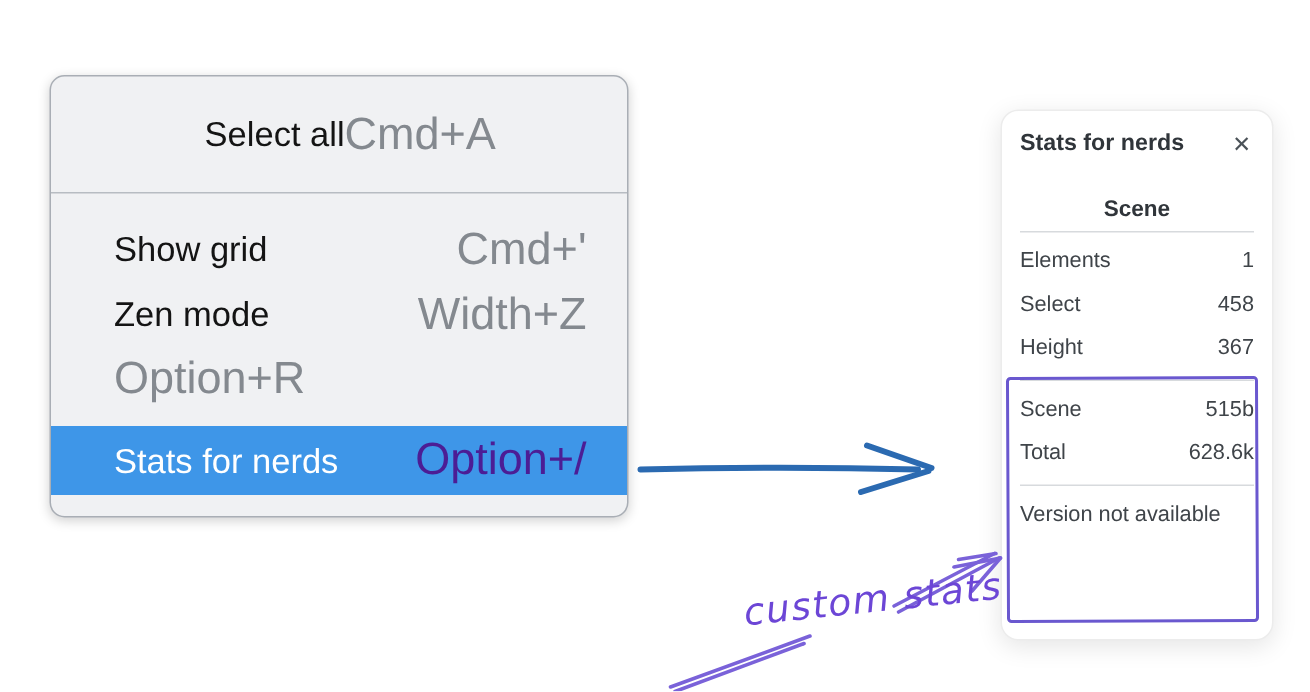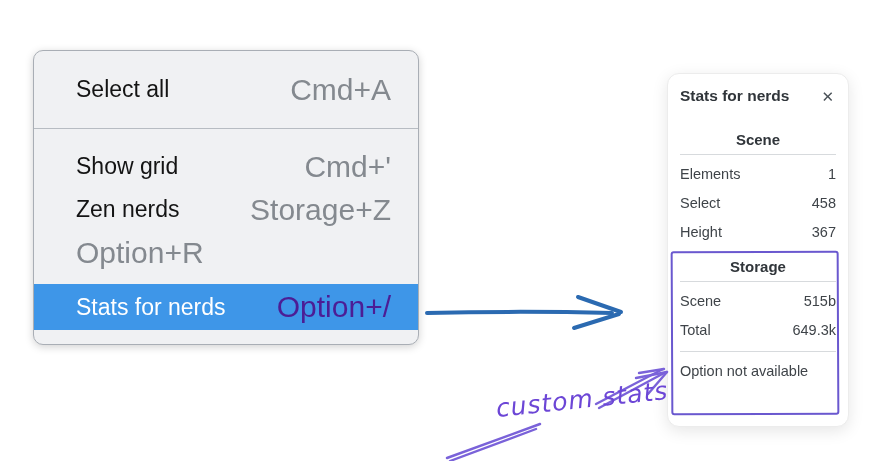--- a/index.html
+++ b/index.html
@@ -14,21 +14,21 @@
     background:#f0f1f3; border:1px solid #a9aeb5; border-radius:10px;
     box-shadow:0 2px 8px rgba(0,0,0,0.18);
     box-sizing:border-box; overflow:hidden;
     display:flex; flex-direction:column;
   }
   .menu-row {
     display:flex; justify-content:space-between; align-items:center;
     padding:0 27px 0 42px; font-size:23px; color:#141414;
     flex:0 0 auto; cursor:default;
   }
-  .menu-row.first { height:77px; }
+  .menu-row.first { height:77px;justify-content:center; }
   .menu-row.mid { height:43px; }
   .menu-row.hl {
     height:46px; background:#3e96e8; color:#ffffff;
   }
   .menu-shortcut { color:#84898f; font-size:30px; }
   .menu-row.hl .menu-shortcut { color:#4c1d95; }
   .menu-divider { height:1px; background:#b7bcc2; flex:0 0 auto; }
   .menu-gap-a { height:16px; flex:0 0 auto; }
   .menu-gap-b { height:10px; flex:0 0 auto; }
 
@@ -88,22 +88,22 @@
       <span>Select all</span>
       <span class="menu-shortcut">Cmd+A</span>
     </div>
     <div class="menu-divider"></div>
     <div class="menu-gap-a"></div>
     <div class="menu-row mid">
       <span>Show grid</span>
       <span class="menu-shortcut">Cmd+'</span>
     </div>
     <div class="menu-row mid">
-      <span>Zen nerds</span>
-      <span class="menu-shortcut">Storage+Z</span>
+      <span>Zen mode</span>
+      <span class="menu-shortcut">Width+Z</span>
     </div>
     <div class="menu-row mid">
       <span class="menu-shortcut">Option+R</span>
     </div>
     <div class="menu-gap-b"></div>
     <div class="menu-row hl">
       <span>Stats for nerds</span>
       <span class="menu-shortcut">Option+/</span>
     </div>
   </div>
@@ -122,33 +122,32 @@
     </div>
     <div class="stat-row">
       <span>Select</span>
       <span>458</span>
     </div>
     <div class="stat-row">
       <span>Height</span>
       <span>367</span>
     </div>
 
-    <div class="section-title st-mid">Storage</div>
     <div class="sep"></div>
     <div class="stat-row">
       <span>Scene</span>
       <span>515b</span>
     </div>
     <div class="stat-row">
       <span>Total</span>
-      <span>649.3k</span>
+      <span>628.6k</span>
     </div>
 
     <div class="sep"></div>
-    <div class="note">Option not available</div>
+    <div class="note">Version not available</div>
   </div>
 
   <div class="custom-box"></div>
 
   <svg class="overlay" viewBox="0 0 873 461" xmlns="http://www.w3.org/2000/svg">
 
     <g stroke="#2b6ab1" stroke-width="4" fill="none" stroke-linecap="round">
       <path d="M427 313 C 490 311.5, 552 311.5, 612 313"></path>
       <path d="M578 297 L621 312"></path>
       <path d="M574 328 L619 314"></path>

